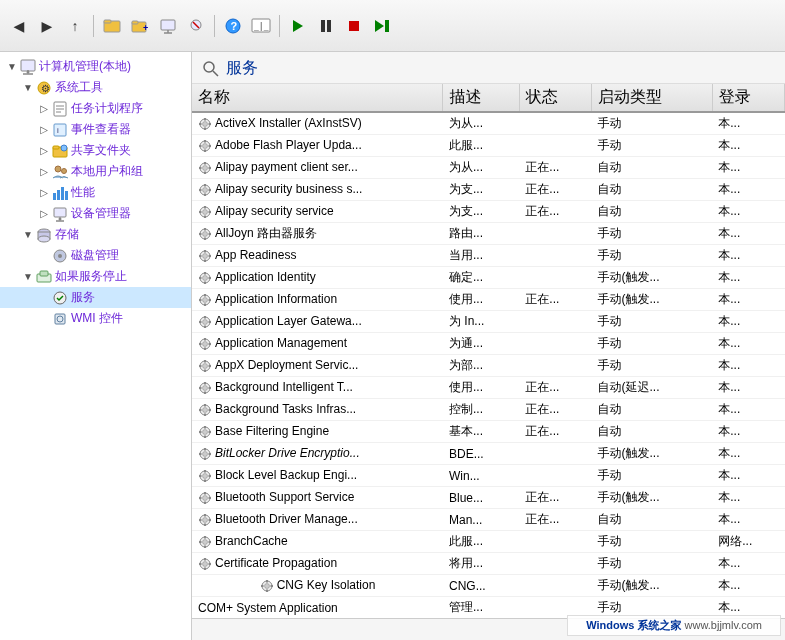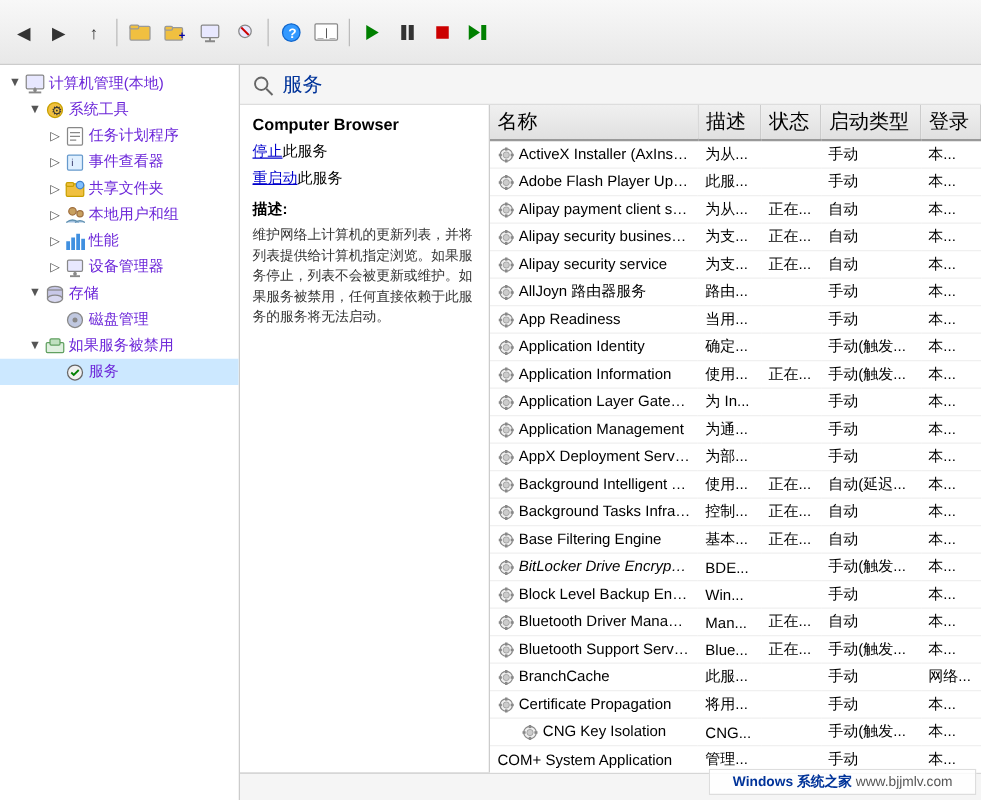--- a/index.html
+++ b/index.html
@@ -394,58 +394,56 @@
       <span class="tree-label">磁盘管理</span>
     </div>
 
     <div class="tree-item">
       <span class="tree-indent" style="width:20px"></span>
       <span class="tree-arrow">▼</span>
       <svg width="16" height="16" viewBox="0 0 16 16" style="margin-right:3px;vertical-align:middle">
           <rect x="1" y="5" width="14" height="8" rx="1" fill="#e0f0e0" stroke="#60a060" stroke-width="1"></rect>
           <rect x="4" y="2" width="8" height="5" rx="1" fill="#c0e0c0" stroke="#60a060" stroke-width="1"></rect>
         </svg>
-      <span class="tree-label">如果服务被禁用</span>
+      <span class="tree-label">如果服务停止</span>
     </div>
 
     <div class="tree-item selected">
       <span class="tree-indent" style="width:36px"></span>
       <span class="tree-arrow"></span>
       <svg width="16" height="16" viewBox="0 0 16 16" style="margin-right:3px;vertical-align:middle">
           <circle cx="8" cy="8" r="6" fill="#f0f0f0" stroke="#666" stroke-width="1"></circle>
           <path d="M5,8 L7,10 L11,6" stroke="#008000" stroke-width="1.5" fill="none"></path>
         </svg>
       <span class="tree-label">服务</span>
     </div>
 
+    <div class="tree-item">
+      <span class="tree-indent" style="width:36px"></span>
+      <span class="tree-arrow"></span>
+      <svg width="16" height="16" viewBox="0 0 16 16" style="margin-right:3px;vertical-align:middle">
+          <rect x="3" y="3" width="10" height="10" rx="1" fill="#e0e8f0" stroke="#6080a0" stroke-width="1"></rect>
+          <circle cx="8" cy="8" r="3" fill="none" stroke="#6080a0" stroke-width="1"></circle>
+        </svg>
+      <span class="tree-label">WMI 控件</span>
+    </div>
   </div>
 
   <div class="right-panel">
 
     <div class="services-header">
       <svg width="18" height="18" viewBox="0 0 18 18">
         <circle cx="7" cy="7" r="5" fill="none" stroke="#666" stroke-width="1.5"></circle>
         <line x1="11" y1="11" x2="16" y2="16" stroke="#666" stroke-width="1.5"></line>
       </svg>
       <span class="services-title">服务</span>
     </div>
 
     <div class="split-panel">
 
-      <div class="desc-panel">
-        <h3>Computer Browser</h3>
-        <div style="margin-top:6px;">
-          <span class="action-link">停止</span><span>此服务</span>
-        </div>
-        <div style="margin-top:4px;">
-          <span class="action-link">重启动</span><span>此服务</span>
-        </div>
-        <div class="desc-label">描述:</div>
-        <div class="desc-text">维护网络上计算机的更新列表，并将列表提供给计算机指定浏览。如果服务停止，列表不会被更新或维护。如果服务被禁用，任何直接依赖于此服务的服务将无法启动。</div>
-      </div>
 
       <div class="services-table-wrapper">
         <table>
           <thead>
             <tr>
               <th>名称</th>
               <th>描述</th>
               <th>状态</th>
               <th>启动类型</th>
               <th>登录</th>
@@ -628,21 +626,21 @@
                     <rect x="6" y="10.5" width="2" height="2.5" fill="#888"></rect>
                     <rect x="1" y="6" width="2.5" height="2" fill="#888"></rect>
                     <rect x="10.5" y="6" width="2.5" height="2" fill="#888"></rect>
                   </svg>Background Intelligent T...</td>
                 <td>使用...</td>
                 <td>正在...</td>
                 <td>自动(延迟...</td>
                 <td>本...</td>
               </tr>
               <tr>
-                <td style="max-width: 160px; text-align: center;"><svg class="gear-icon-svg" width="14" height="14" viewBox="0 0 14 14">
+                <td style="max-width: 160px;"><svg class="gear-icon-svg" width="14" height="14" viewBox="0 0 14 14">
                     <circle cx="7" cy="7" r="5" fill="#f0f0f0" stroke="#888" stroke-width="1"></circle>
                     <circle cx="7" cy="7" r="2.5" fill="#ccc" stroke="#888" stroke-width="0.5"></circle>
                     <rect x="6" y="1" width="2" height="2.5" fill="#888"></rect>
                     <rect x="6" y="10.5" width="2" height="2.5" fill="#888"></rect>
                     <rect x="1" y="6" width="2.5" height="2" fill="#888"></rect>
                     <rect x="10.5" y="6" width="2.5" height="2" fill="#888"></rect>
                   </svg>Background Tasks Infras...</td>
                 <td>控制...</td>
                 <td>正在...</td>
                 <td>自动</td>
@@ -691,38 +689,38 @@
                 <td>本...</td>
               </tr>
               <tr>
                 <td style="max-width: 160px;"><svg class="gear-icon-svg" width="14" height="14" viewBox="0 0 14 14">
                     <circle cx="7" cy="7" r="5" fill="#f0f0f0" stroke="#888" stroke-width="1"></circle>
                     <circle cx="7" cy="7" r="2.5" fill="#ccc" stroke="#888" stroke-width="0.5"></circle>
                     <rect x="6" y="1" width="2" height="2.5" fill="#888"></rect>
                     <rect x="6" y="10.5" width="2" height="2.5" fill="#888"></rect>
                     <rect x="1" y="6" width="2.5" height="2" fill="#888"></rect>
                     <rect x="10.5" y="6" width="2.5" height="2" fill="#888"></rect>
+                  </svg>Bluetooth Support Service</td>
+                <td>Blue...</td>
+                <td>正在...</td>
+                <td>手动(触发...</td>
+                <td>本...</td>
+              </tr>
+              <tr>
+                <td style="max-width: 160px;"><svg class="gear-icon-svg" width="14" height="14" viewBox="0 0 14 14">
+                    <circle cx="7" cy="7" r="5" fill="#f0f0f0" stroke="#888" stroke-width="1"></circle>
+                    <circle cx="7" cy="7" r="2.5" fill="#ccc" stroke="#888" stroke-width="0.5"></circle>
+                    <rect x="6" y="1" width="2" height="2.5" fill="#888"></rect>
+                    <rect x="6" y="10.5" width="2" height="2.5" fill="#888"></rect>
+                    <rect x="1" y="6" width="2.5" height="2" fill="#888"></rect>
+                    <rect x="10.5" y="6" width="2.5" height="2" fill="#888"></rect>
                   </svg>Bluetooth Driver Manage...</td>
                 <td>Man...</td>
                 <td>正在...</td>
                 <td>自动</td>
-                <td>本...</td>
-              </tr>
-              <tr>
-                <td style="max-width: 160px;"><svg class="gear-icon-svg" width="14" height="14" viewBox="0 0 14 14">
-                    <circle cx="7" cy="7" r="5" fill="#f0f0f0" stroke="#888" stroke-width="1"></circle>
-                    <circle cx="7" cy="7" r="2.5" fill="#ccc" stroke="#888" stroke-width="0.5"></circle>
-                    <rect x="6" y="1" width="2" height="2.5" fill="#888"></rect>
-                    <rect x="6" y="10.5" width="2" height="2.5" fill="#888"></rect>
-                    <rect x="1" y="6" width="2.5" height="2" fill="#888"></rect>
-                    <rect x="10.5" y="6" width="2.5" height="2" fill="#888"></rect>
-                  </svg>Bluetooth Support Service</td>
-                <td>Blue...</td>
-                <td>正在...</td>
-                <td>手动(触发...</td>
                 <td>本...</td>
               </tr>
               <tr>
                 <td style="max-width: 160px;"><svg class="gear-icon-svg" width="14" height="14" viewBox="0 0 14 14">
                     <circle cx="7" cy="7" r="5" fill="#f0f0f0" stroke="#888" stroke-width="1"></circle>
                     <circle cx="7" cy="7" r="2.5" fill="#ccc" stroke="#888" stroke-width="0.5"></circle>
                     <rect x="6" y="1" width="2" height="2.5" fill="#888"></rect>
                     <rect x="6" y="10.5" width="2" height="2.5" fill="#888"></rect>
                     <rect x="1" y="6" width="2.5" height="2" fill="#888"></rect>
                     <rect x="10.5" y="6" width="2.5" height="2" fill="#888"></rect>

